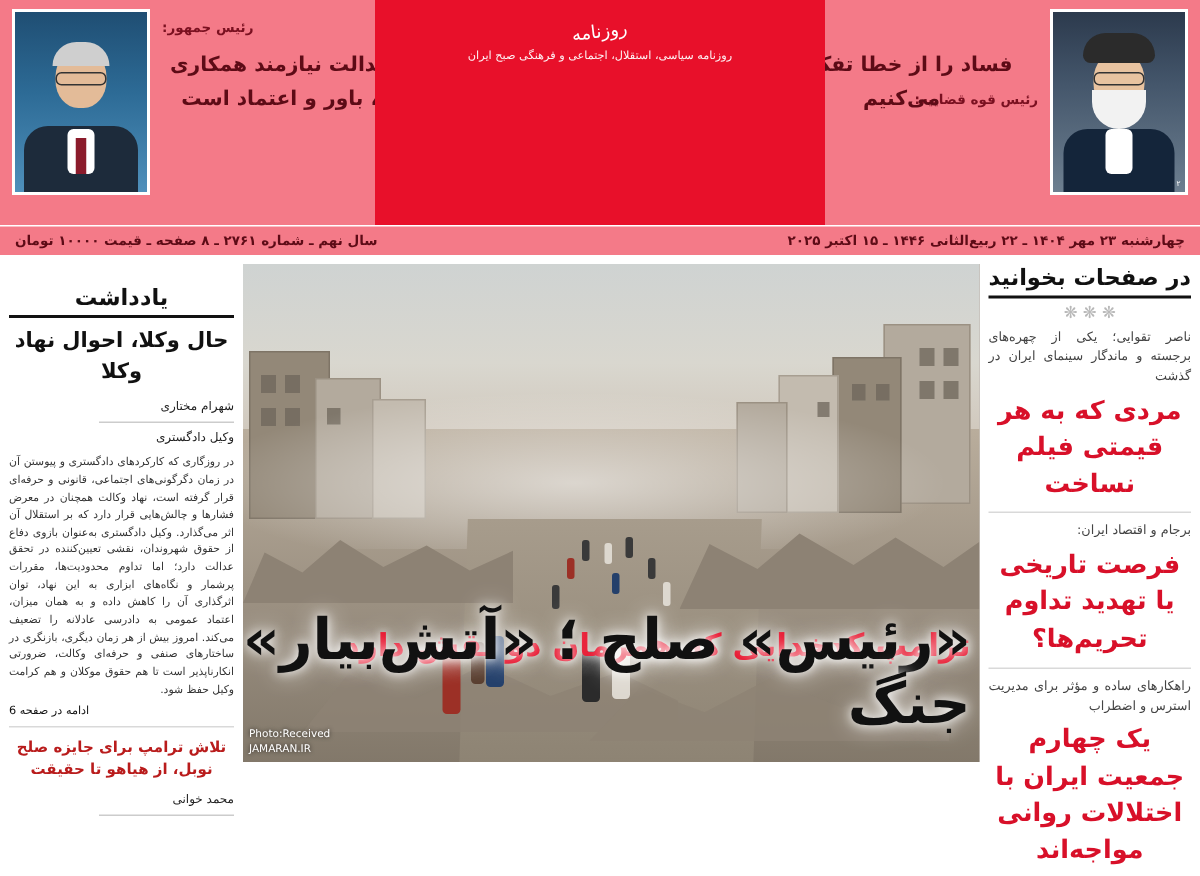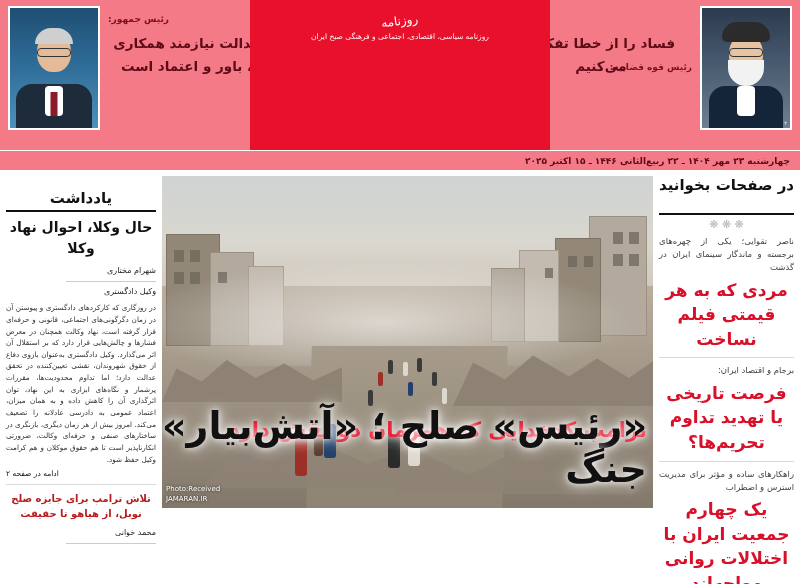--- a/index.html
+++ b/index.html
@@ -93,21 +93,21 @@
     box-sizing:border-box;padding:6px 6px 4px 6px;gap:6px;background:#fff;
   }
   
   .col-right{width:135px;flex:0 0 135px;}
   .col-center{flex:1 1 auto;}
   .col-left{width:150px;flex:0 0 150px;}
 
   
   .side-head{
     text-align:right;font-size:15px;font-weight:bold;color:#111;
-    border-bottom:2px solid #111;padding-bottom:19px;margin-bottom:4px;
+    border-bottom:2px solid #111;padding-bottom:3px;margin-bottom:4px;
   }
   .side-orn{text-align:center;color:#b8b8b8;font-size:11px;line-height:1;margin-bottom:5px;}
   .kicker{font-size:8.5px;color:#444;line-height:1.55;text-align:justify;margin-bottom:3px;}
   .side-title{
     font-size:17px;font-weight:bold;color:#d81029;line-height:1.45;text-align:center;
     margin:2px 0 6px 0;
   }
   .hr-dot{border:0;border-top:1px solid #d9d9d9;margin:6px 0;}
 
   
@@ -204,28 +204,29 @@
         </div>
       </div>
       <div class="role-label r-left">رئیس جمهور:</div>
       <div class="head-text t-left">
         <div>اجرای عدالت نیازمند همکاری</div>
         <div>همدلی، باور و اعتماد است</div>
       </div>
 
       <div class="logo">
         <div class="logo-kicker">روزنامه</div>
-        <div class="logo-sub">روزنامه سیاسی، اقتصادی، اجتماعی و فرهنگی صبح ایران</div>
+        <div class="logo-sub">روزنامه سیاسی، استقلال، اجتماعی و فرهنگی صبح ایران</div>
       </div>
 
     </div>
   </div>
 
   <div class="datestrip">
     <div>چهارشنبه ۲۳ مهر ۱۴۰۴ ـ ۲۲ ربیع‌الثانی ۱۴۴۶ ـ ۱۵ اکتبر ۲۰۲۵</div>
+    <div>سال نهم ـ شماره ۲۷۶۱ ـ ۸ صفحه ـ قیمت ۱۰۰۰۰ تومان</div>
   </div>
 
   <div class="body">
 
     <div class="col-right">
       <div class="side-head">در صفحات بخوانید</div>
       <div class="side-orn">❋ ❋ ❋</div>
 
       <div>
         <div class="kicker">ناصر تقوایی؛ یکی از چهره‌های برجسته و ماندگار سینمای ایران در گذشت</div>
@@ -311,21 +312,21 @@
       <div class="note-head">یادداشت</div>
 
       <div>
         <div class="note-title">حال وکلا، احوال نهاد وکلا</div>
         <div class="byline">
           <div>شهرام مختاری</div>
           <span class="sep"></span>
           <div>وکیل دادگستری</div>
         </div>
         <div class="note-body">در روزگاری که کارکردهای دادگستری و پیوستن آن در زمان دگرگونی‌های اجتماعی، قانونی و حرفه‌ای قرار گرفته است، نهاد وکالت همچنان در معرض فشارها و چالش‌هایی قرار دارد که بر استقلال آن اثر می‌گذارد. وکیل دادگستری به‌عنوان بازوی دفاع از حقوق شهروندان، نقشی تعیین‌کننده در تحقق عدالت دارد؛ اما تداوم محدودیت‌ها، مقررات پرشمار و نگاه‌های ابزاری به این نهاد، توان اثرگذاری آن را کاهش داده و به همان میزان، اعتماد عمومی به دادرسی عادلانه را تضعیف می‌کند. امروز بیش از هر زمان دیگری، بازنگری در ساختارهای صنفی و حرفه‌ای وکالت، ضرورتی انکارناپذیر است تا هم حقوق موکلان و هم کرامت وکیل حفظ شود.</div>
-        <div class="cont">ادامه در صفحه ۲</div>
+        <div class="cont">ادامه در صفحه 6</div>
       </div>
 
       <hr class="hr-dot">
 
       <div>
         <div class="note-title2">تلاش ترامپ برای جایزه صلح نوبل، از هیاهو تا حقیقت</div>
         <div class="byline">
           <div>محمد خوانی</div>
           <span class="sep"></span>
         </div>

